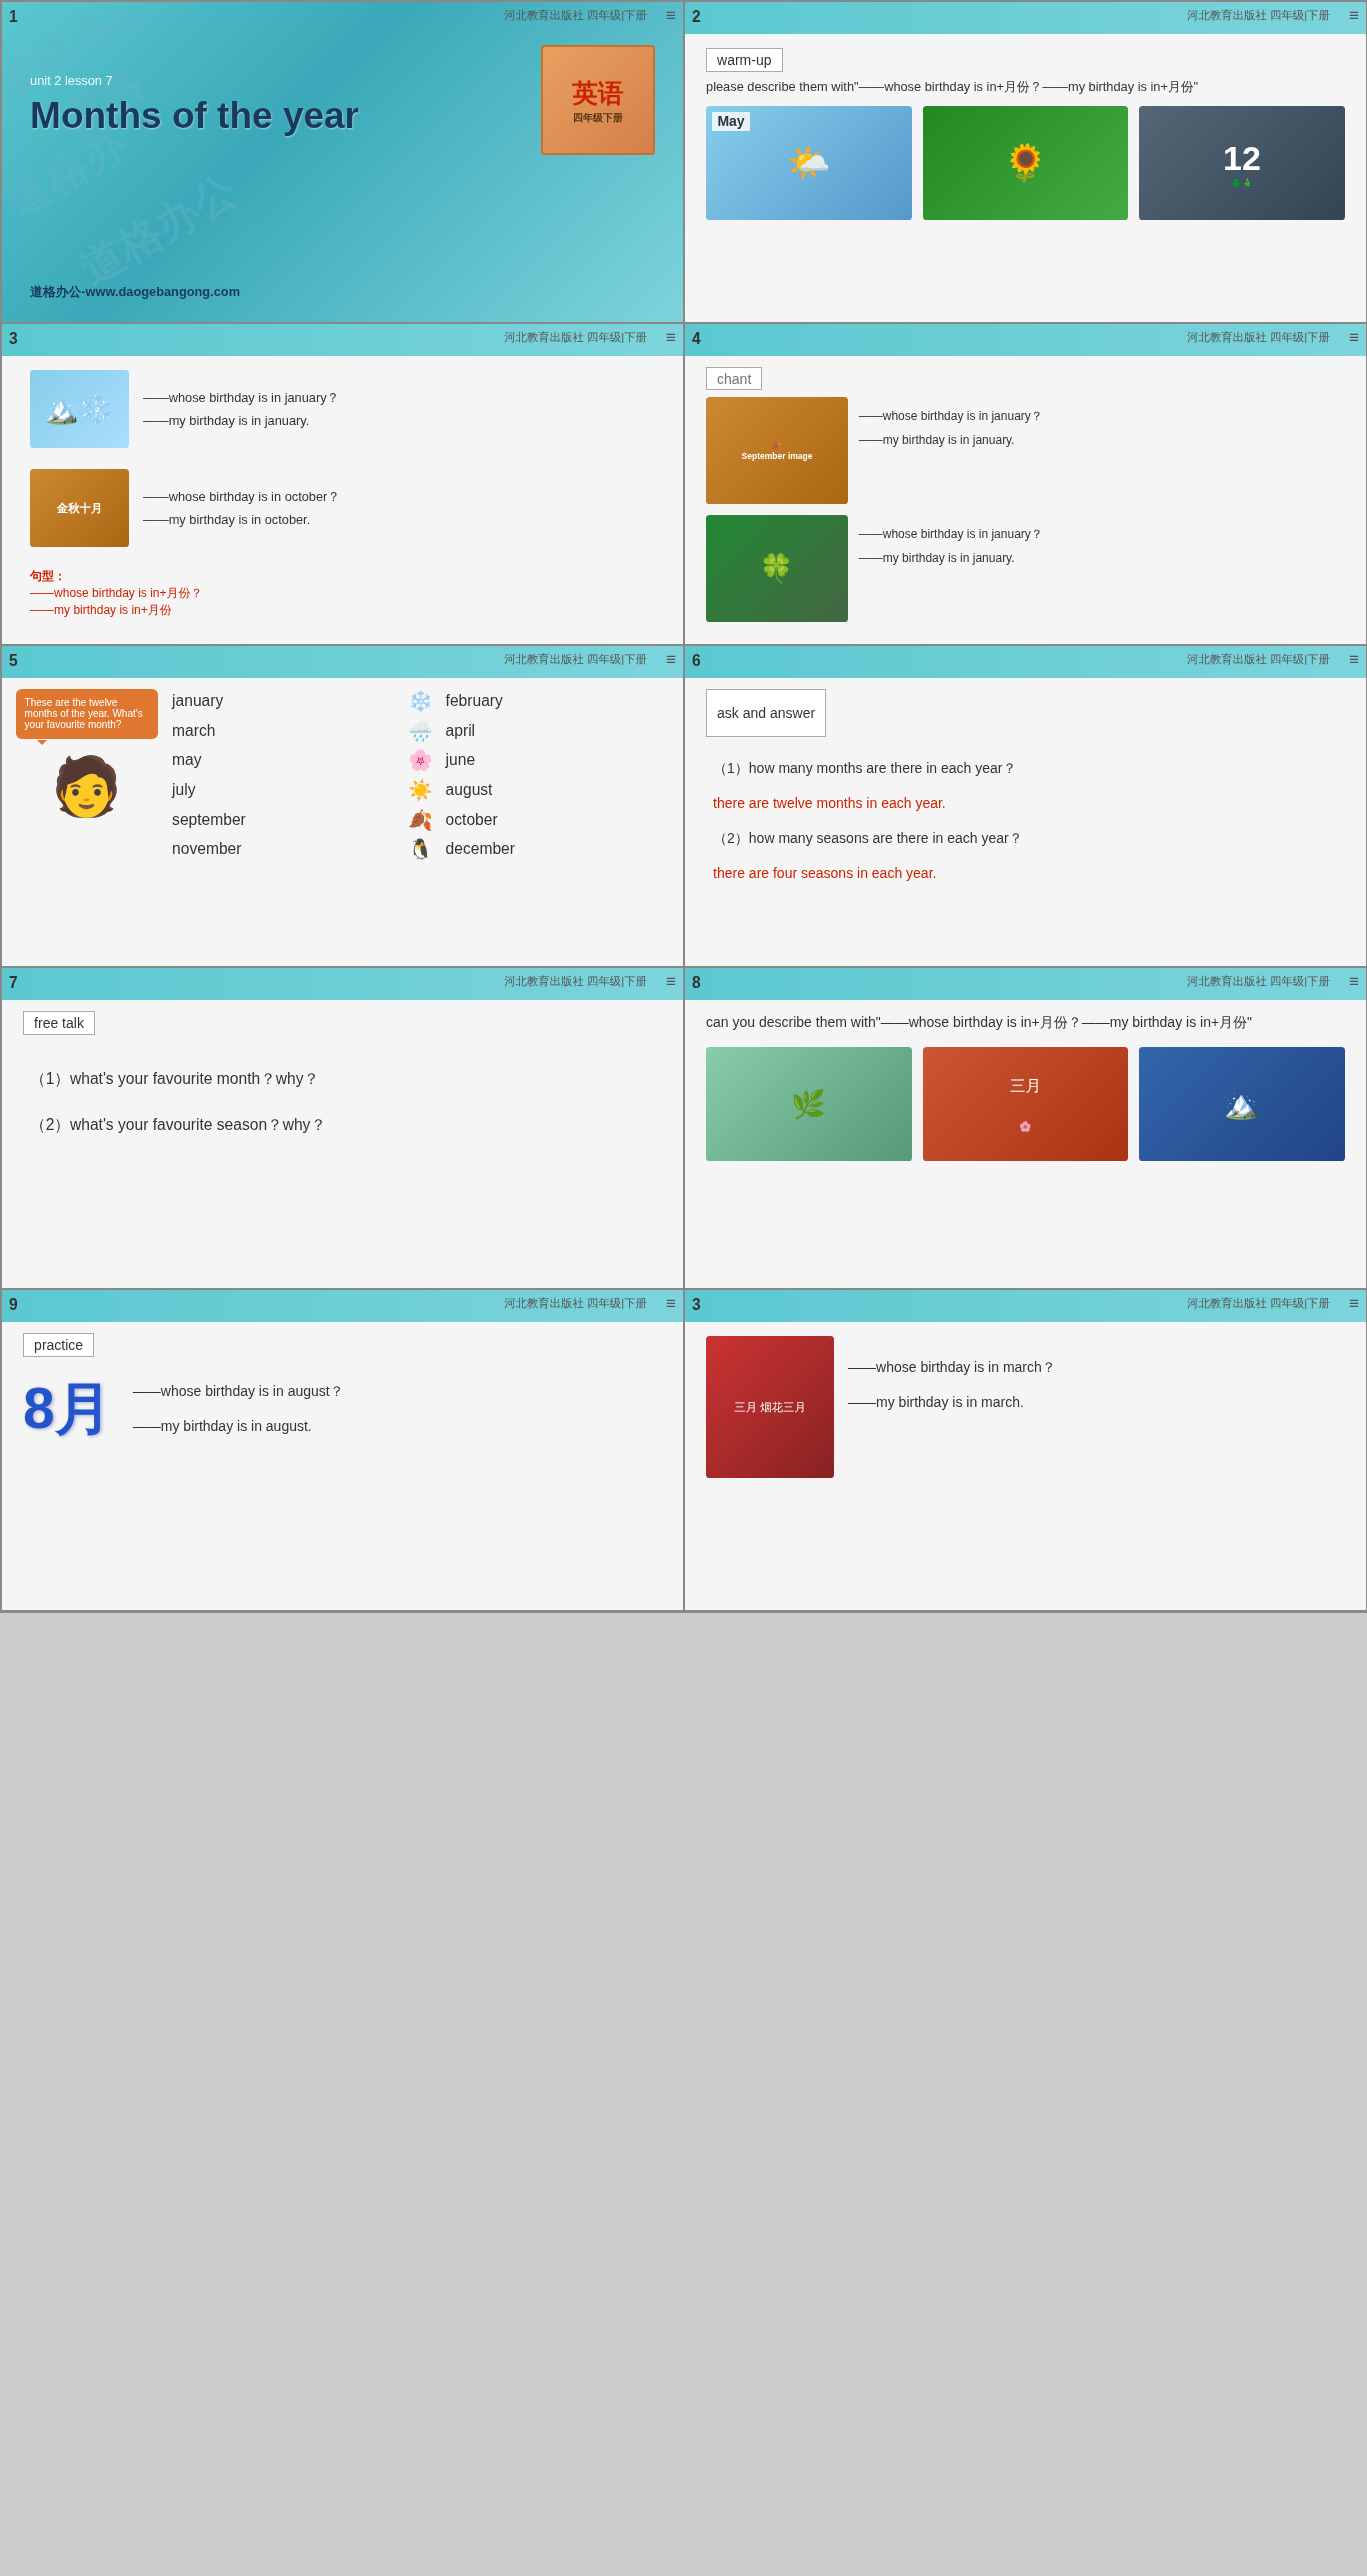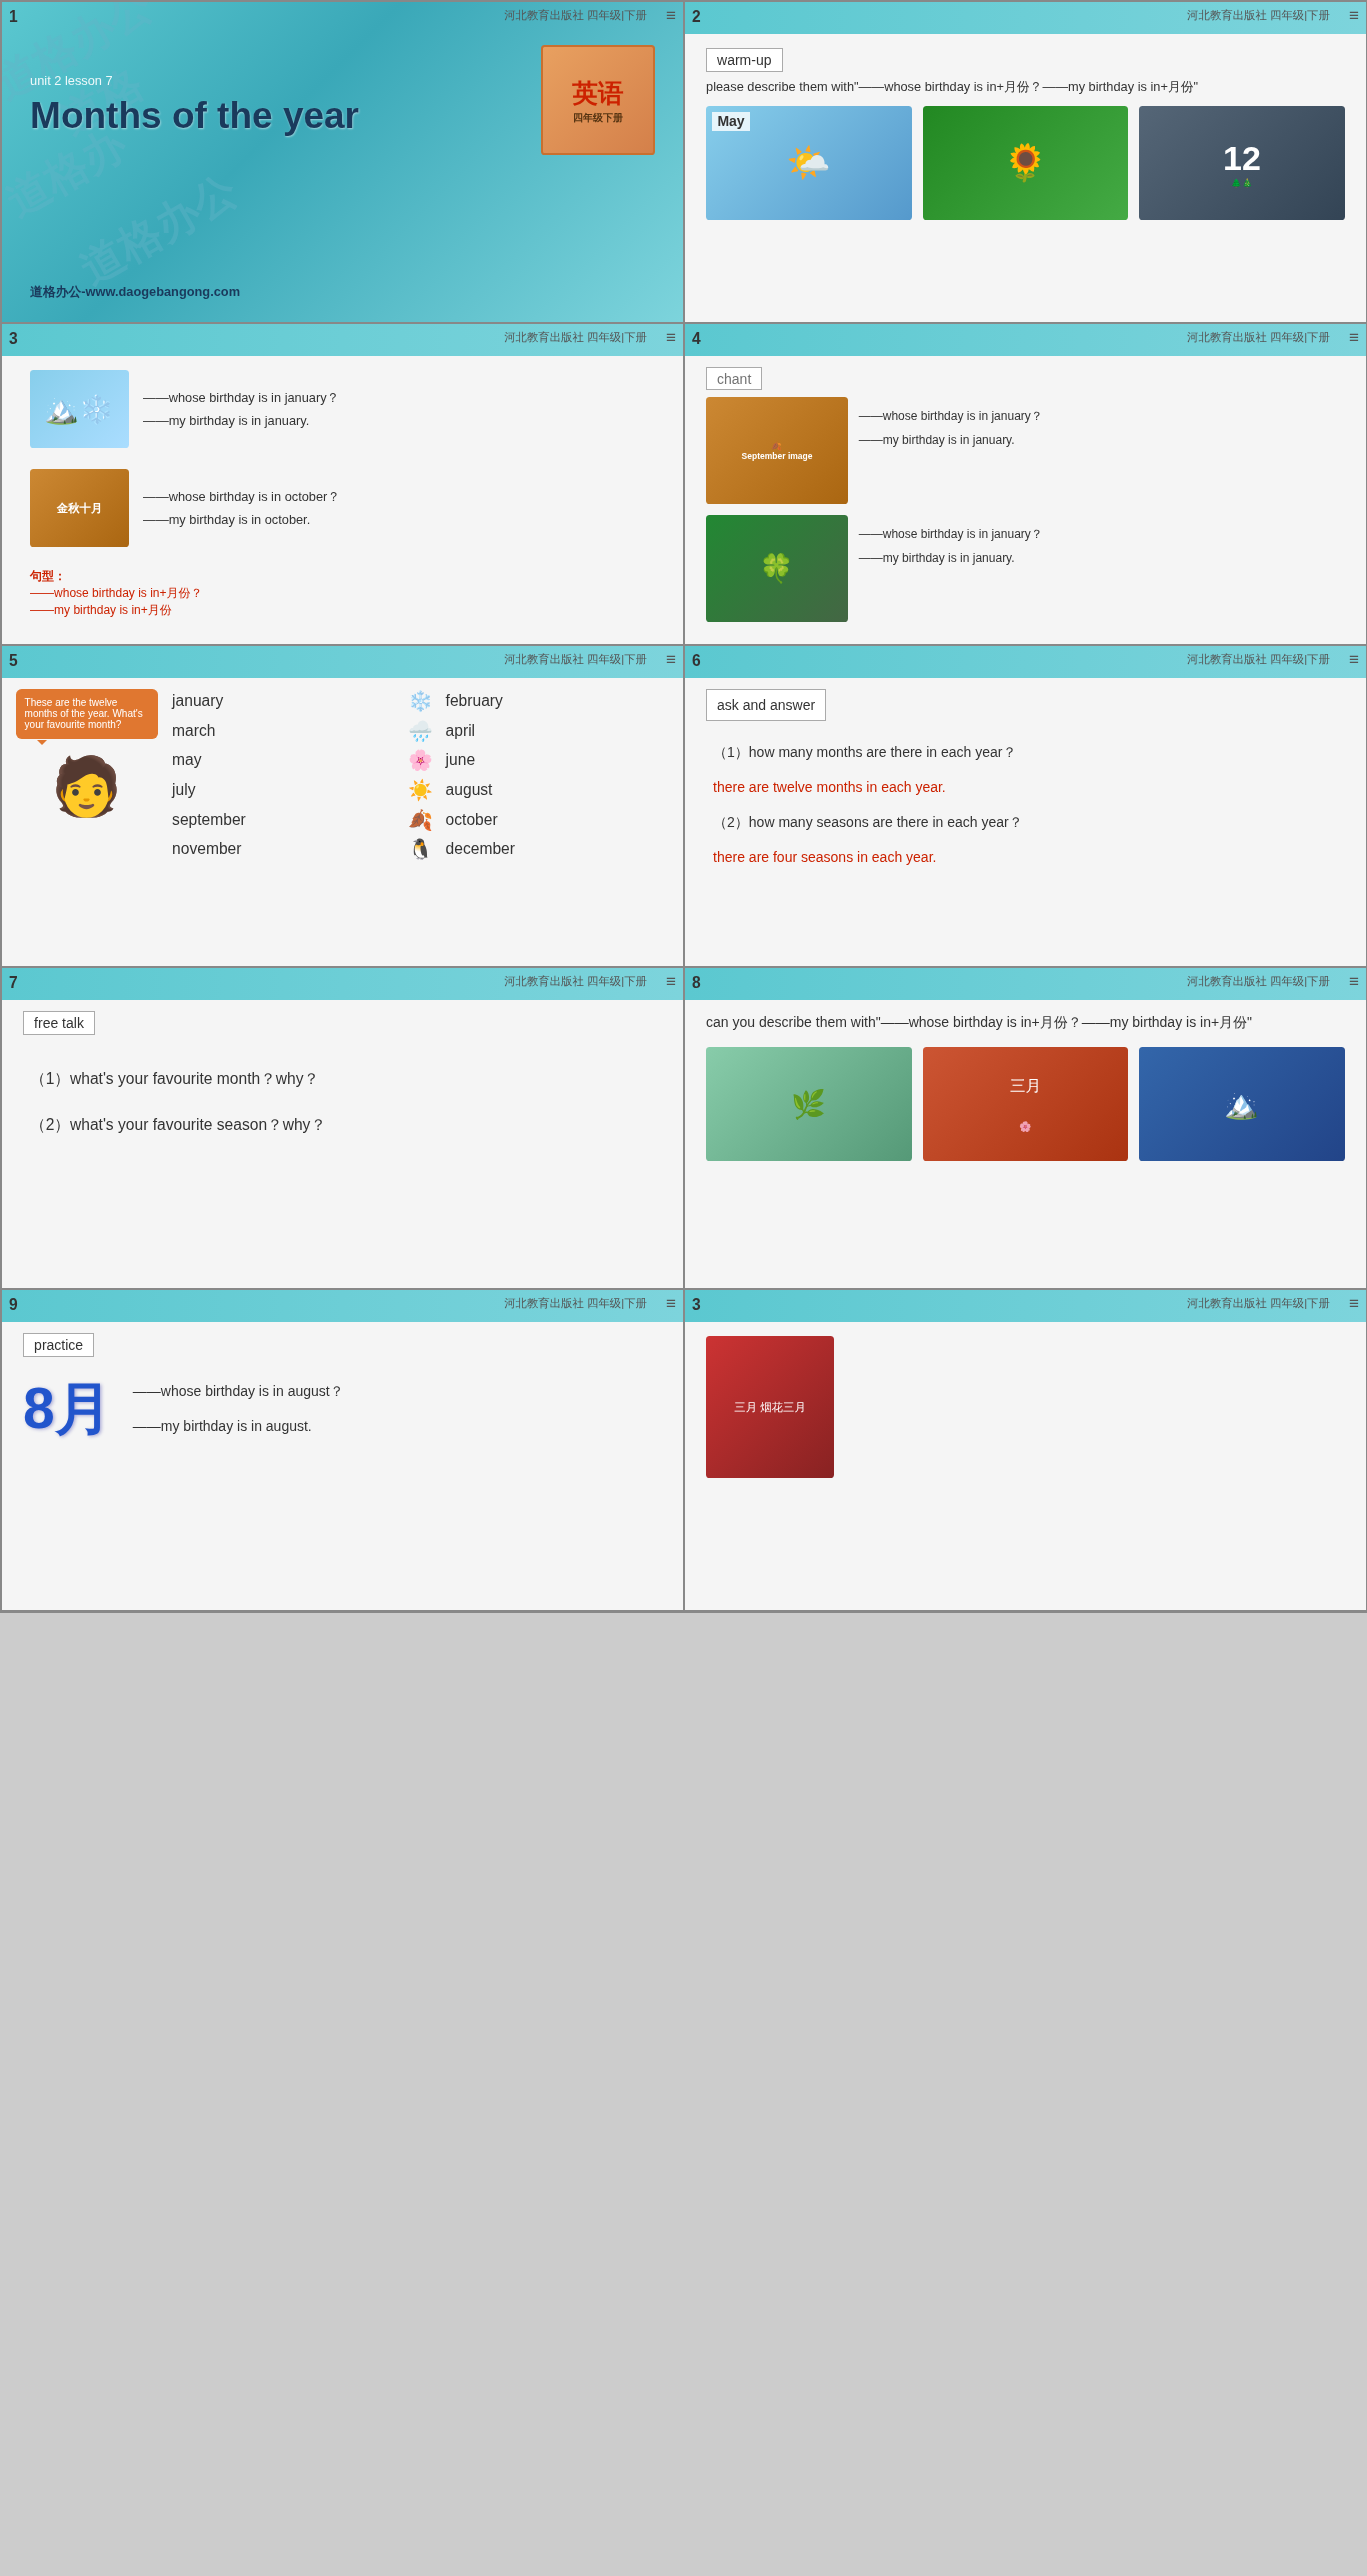--- a/index.html
+++ b/index.html
@@ -328,21 +328,21 @@
     .slide-6 { background: #f5f5f5; min-height: 320px; }
     .slide-6 .top-bar {
       background: linear-gradient(90deg, #5bc8d0, #7dd4dc);
       height: 32px;
       margin-bottom: 10.7px;
     }
     .slide-6 .ask-tag {
       display: inline-block;
       background: white;
       border: 0.7px solid #aaa;
-      padding: 7px 10px;
+      padding: 15px 10px;
       font-size: 14px;
       margin: 0 0 14px 21px;
       color: #333;
     }
     .slide-6 .qa-content {
       padding: 0 28px;
       font-size: 14px;
       color: #333;
       line-height: 2.5;
     }
@@ -685,17 +685,21 @@
 
   <div class="slide slide-10">
     <div class="top-bar"></div>
     <span class="slide-number">3</span>
     <div class="slide-header">河北教育出版社 四年级|下册</div>
     <div class="watermark-icon">≡</div>
 
     <div class="content">
       <div class="march-img">三月
 烟花三月</div>
+      <div class="qa-text">
+        <div>——whose birthday is in march？</div>
+        <div>——my birthday is in march.</div>
+      </div>
     </div>
   </div>
 
 </div>
 
 
 </body></html>

